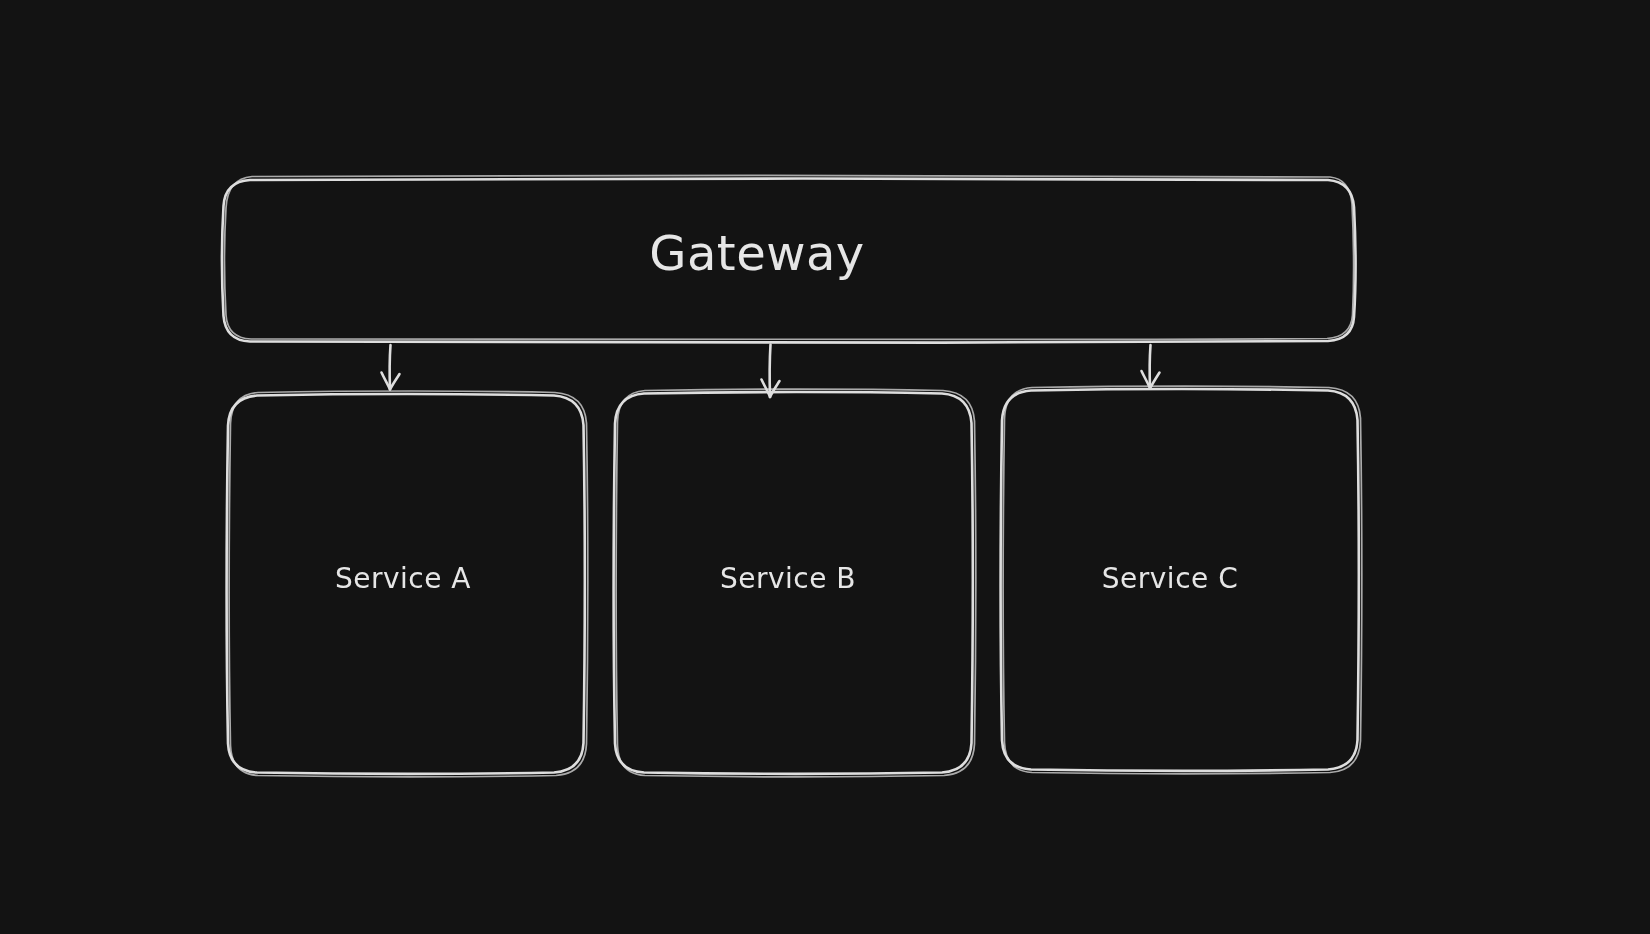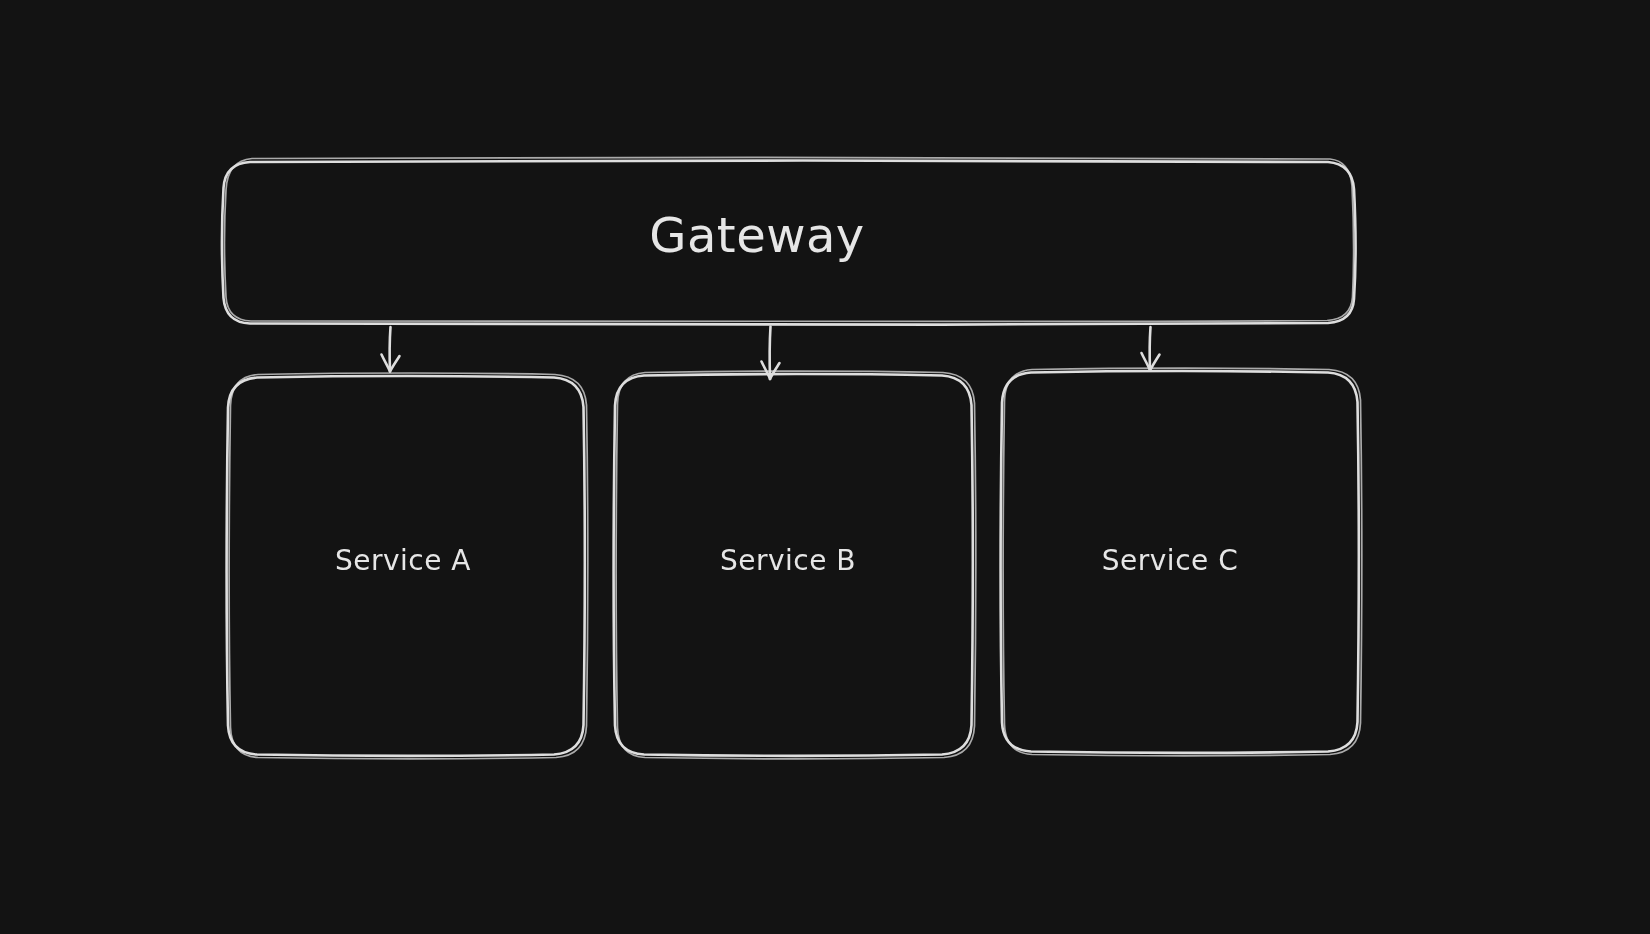--- a/index.html
+++ b/index.html
@@ -11,20 +11,21 @@
   html, body {
     width: 1650px; height: 934px;
     background: var(--canvas-bg);
     overflow: hidden;
     font-family: "DejaVu Sans", sans-serif;
   }
   .canvas {
     position: relative;
     width: 1650px; height: 762px;
     background: var(--canvas-bg);
+    margin-top: 18px;
   }
   svg { display: block; }
   .stroke {
     fill: none;
     stroke: var(--stroke);
     stroke-width: 2.6;
     stroke-linecap: round;
     stroke-linejoin: round;
   }
   .stroke.pass2 {

